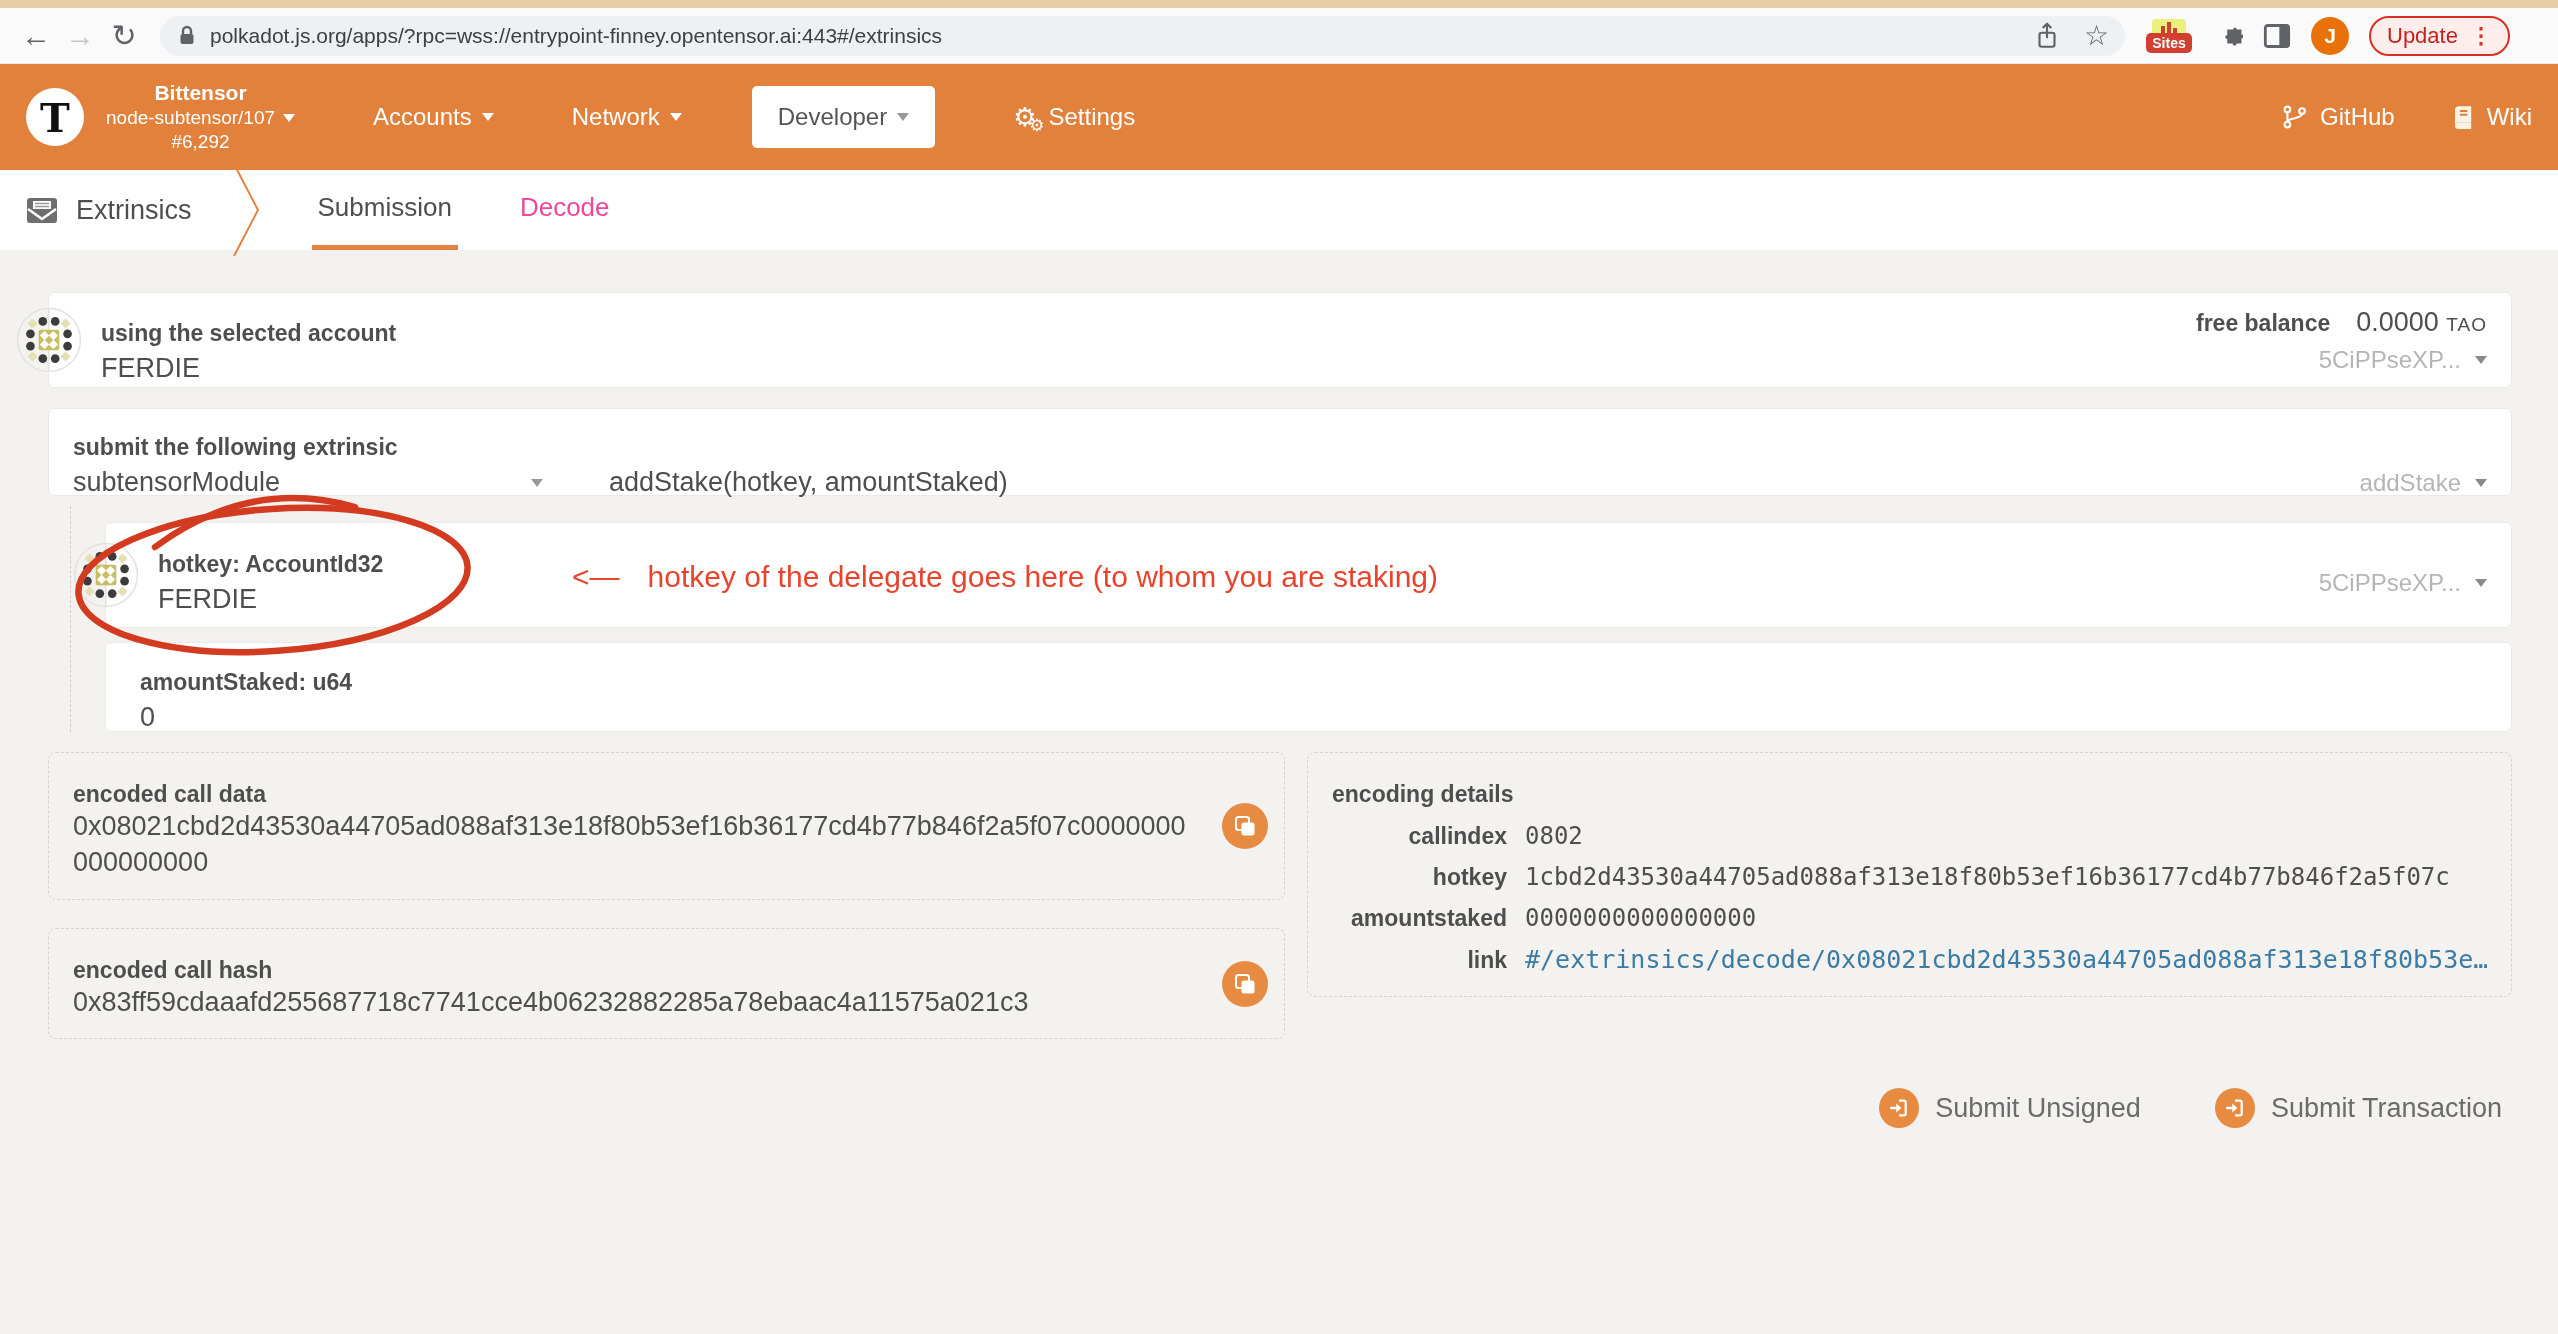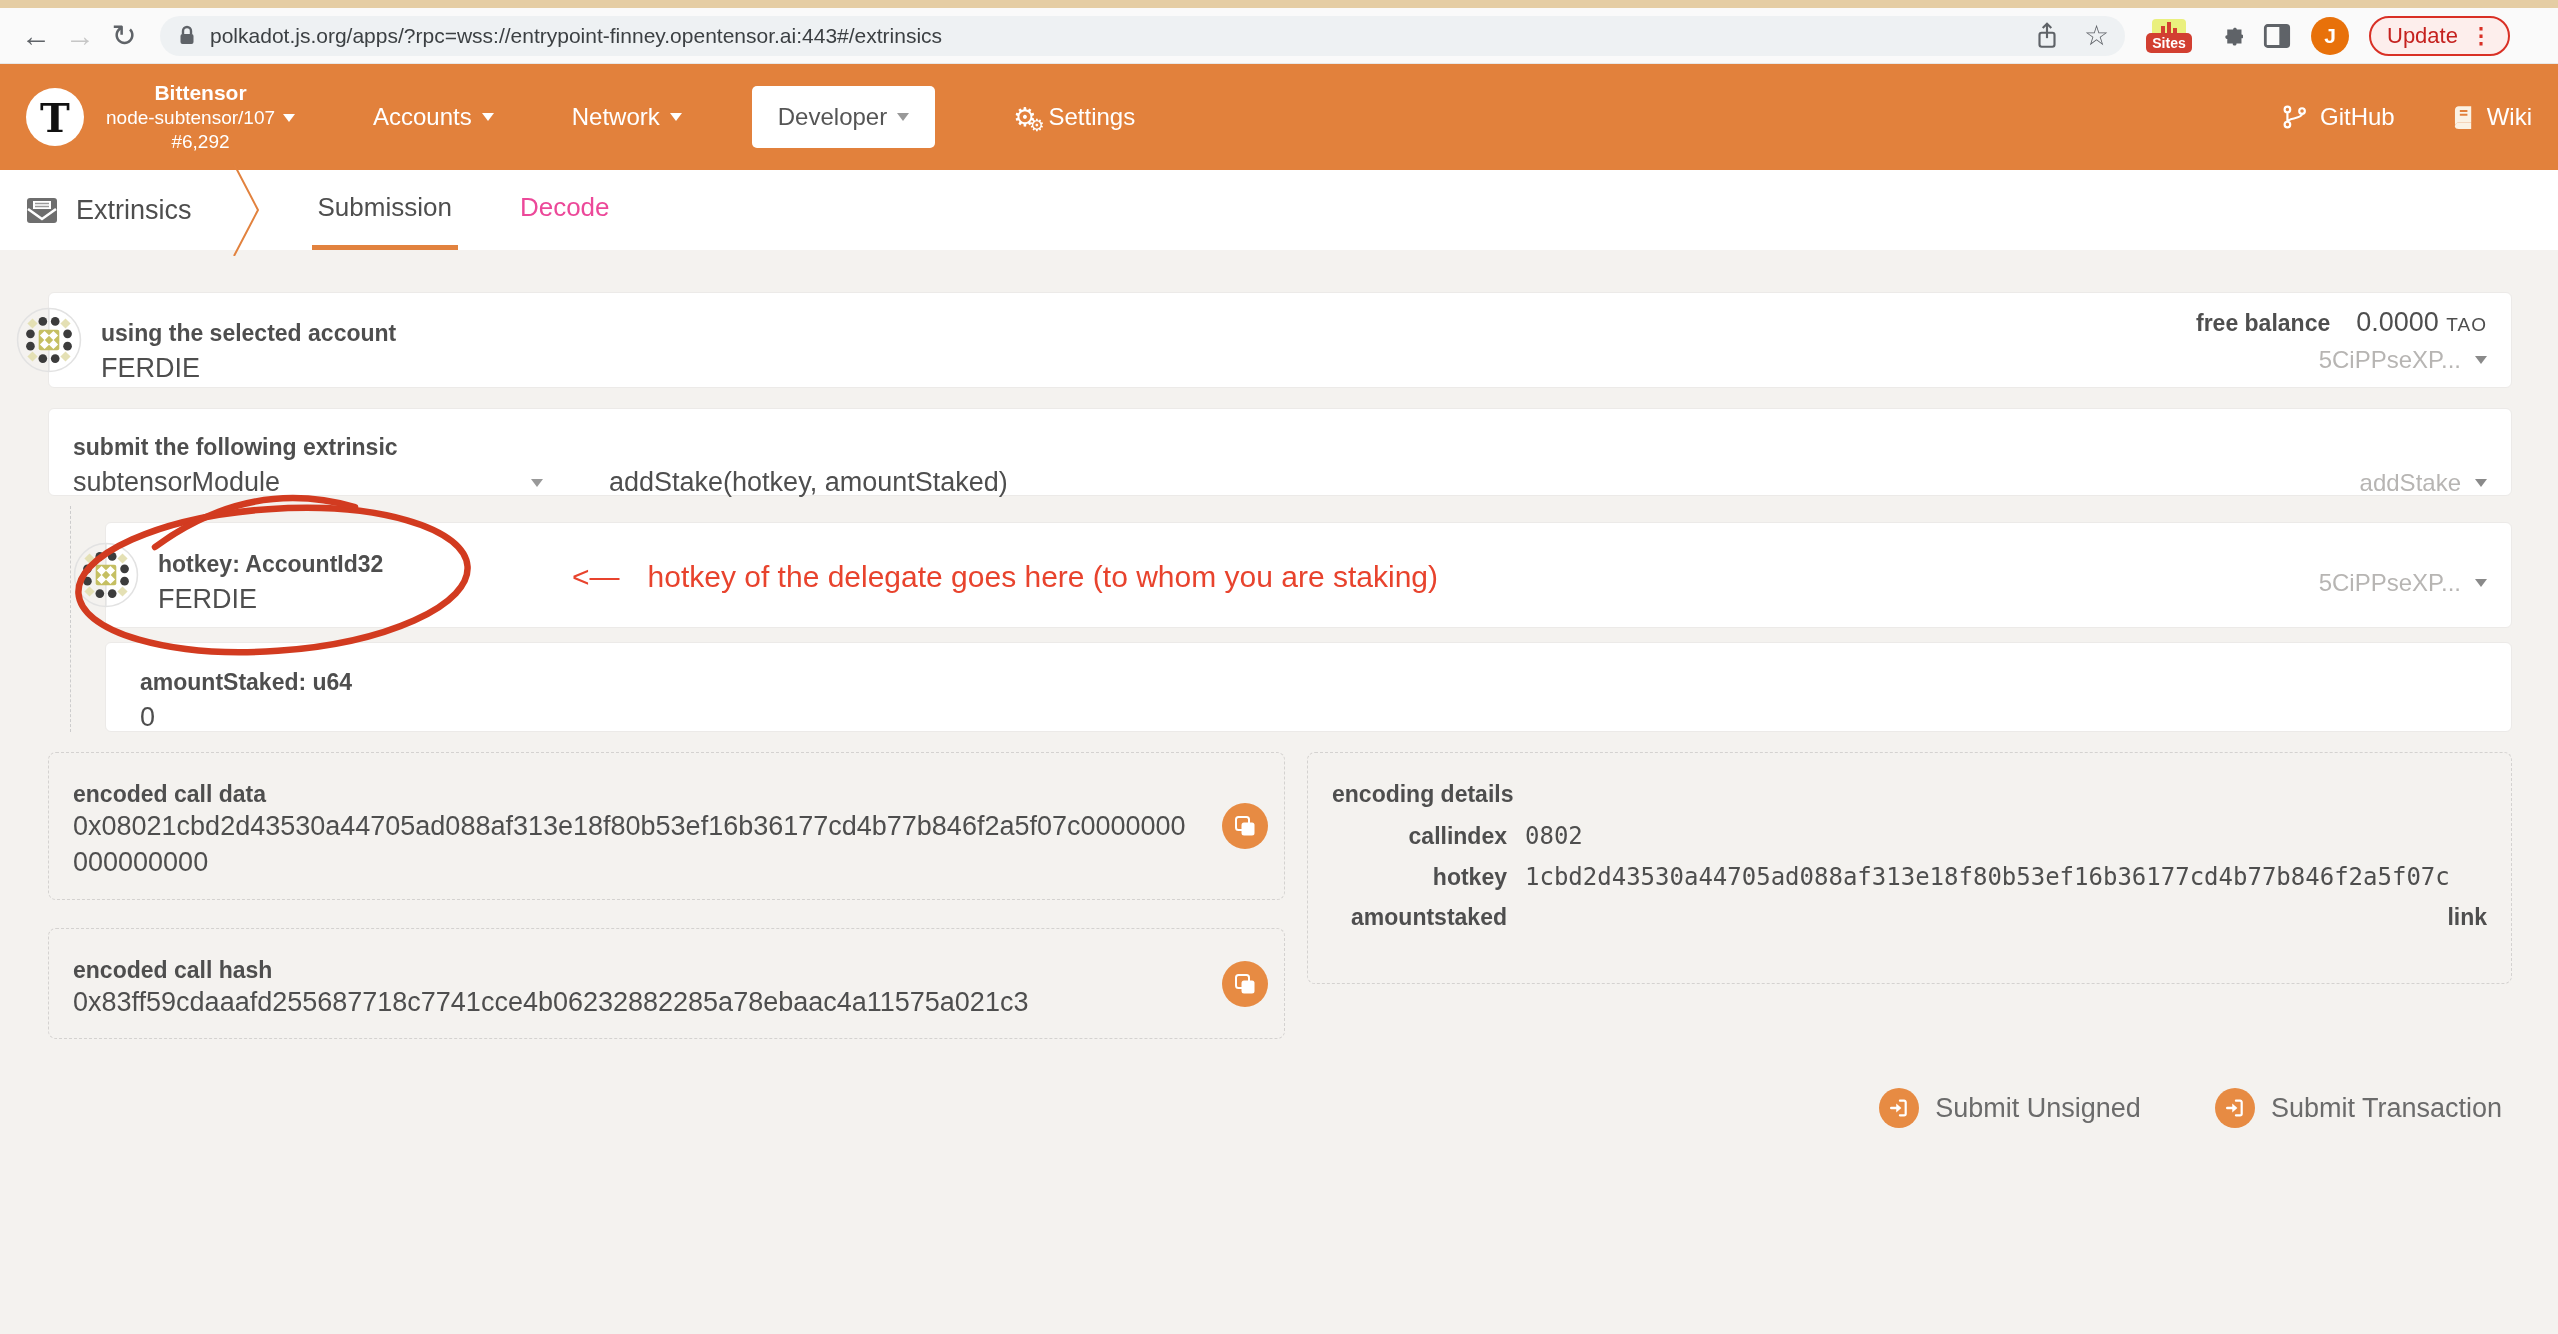--- a/index.html
+++ b/index.html
@@ -343,21 +343,23 @@
     </div>
     <div class="col-right">
       <div class="dashed-card details-card">
         <div class="label">encoding details</div>
         <div class="detail-rows">
           <div class="detail-label">callindex</div>
           <div class="detail-value">0802</div>
           <div class="detail-label">hotkey</div>
           <div class="detail-value">1cbd2d43530a44705ad088af313e18f80b53ef16b36177cd4b77b846f2a5f07c</div>
           <div class="detail-label">amountstaked</div>
+          <div class="detail-value">0000000000000000</div>
           <div class="detail-label">link</div>
+          <div class="detail-value link">#/extrinsics/decode/0x08021cbd2d43530a44705ad088af313e18f80b53e…</div>
         </div>
       </div>
     </div>
   </div>
 
   <div class="actions">
     <button class="action-btn">
       <span class="action-circle">
         <svg width="22" height="22" viewBox="0 0 24 24">
           <path d="M13 4 h4.5 A1.8 1.8 0 0 1 19.3 5.8 v12.4 A1.8 1.8 0 0 1 17.5 20 H13" fill="none" stroke="#fff" stroke-width="2.4" stroke-linecap="round"></path>

